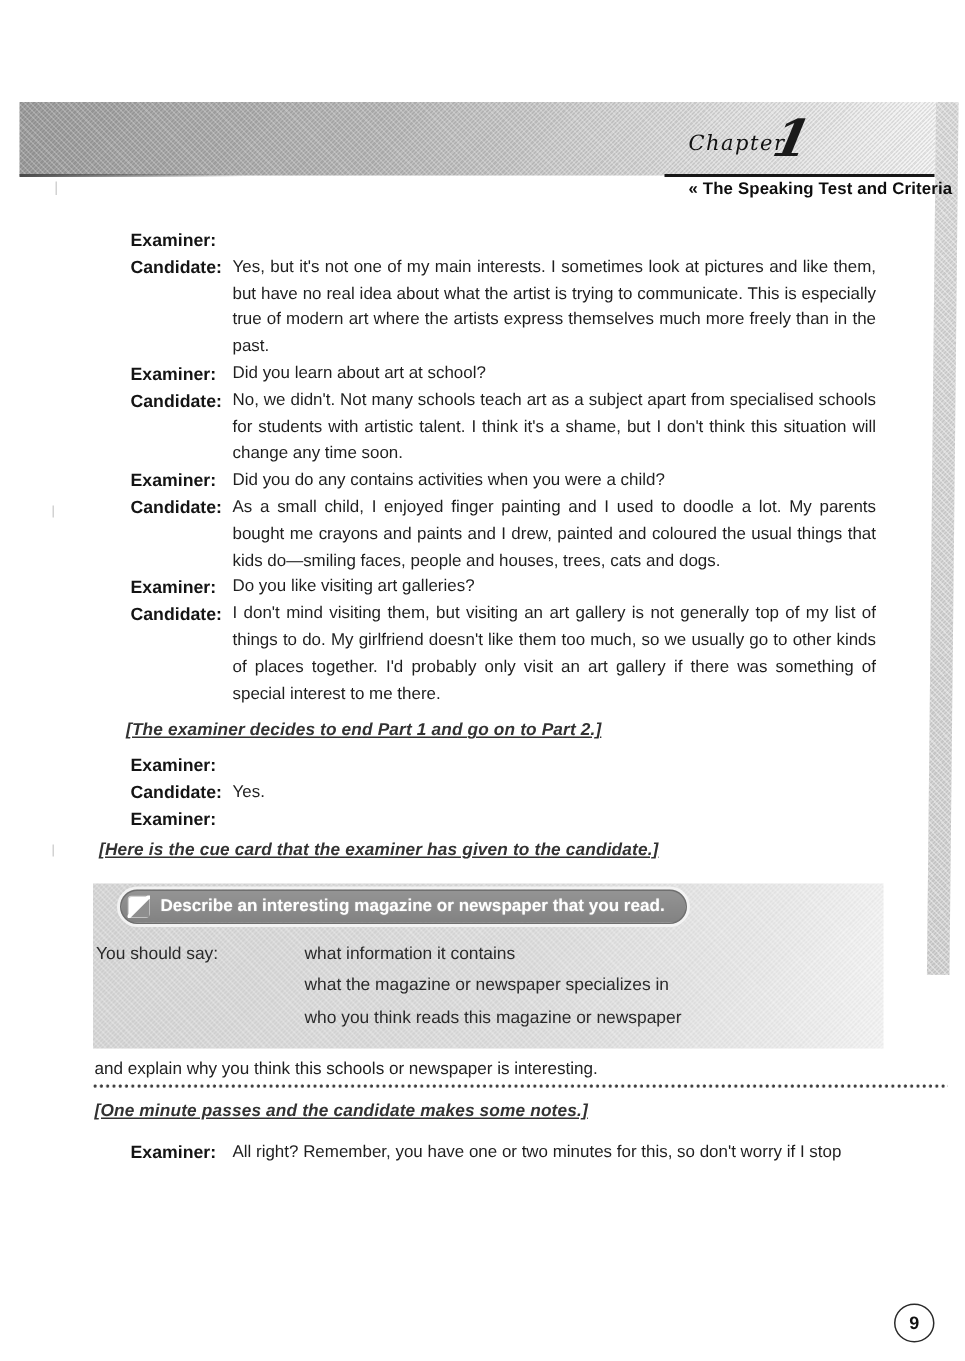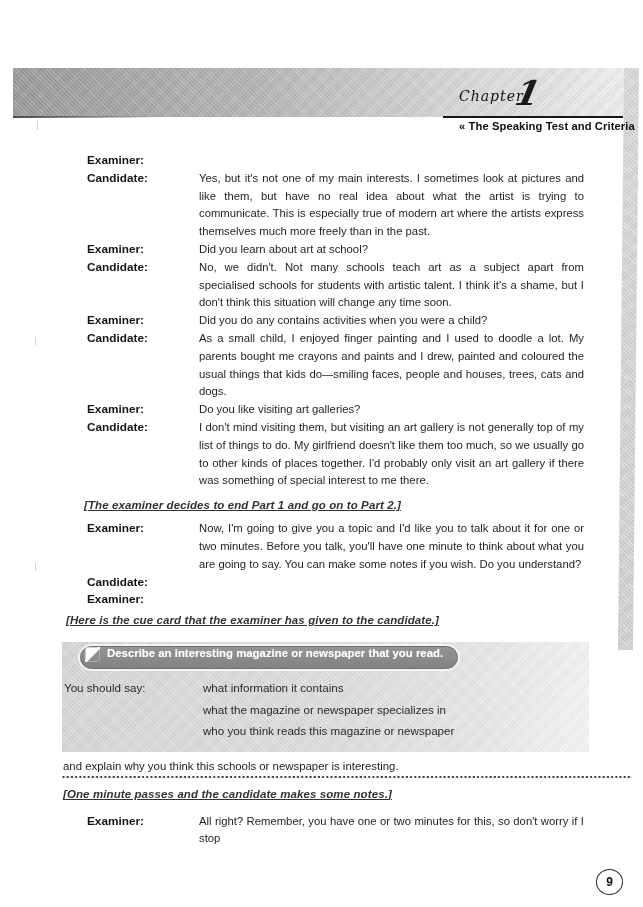--- a/index.html
+++ b/index.html
@@ -50,21 +50,21 @@
       repeating-linear-gradient(45deg, rgba(255,255,255,.35) 0 1px, rgba(0,0,0,0) 1px 3px),
       repeating-linear-gradient(-45deg, rgba(0,0,0,.07) 0 1px, rgba(0,0,0,0) 1px 2px),
       linear-gradient(#d9d9d9, #d2d2d2);
     transform:rotate(.6deg);
   }
   .artifact { position:absolute; background:#bfbfbf; opacity:.7; }
 
   
   .flow { position:absolute; left:0; top:152px; width:643px; }
   .dialogue { margin-left:87px; width:497px; }
-  .turn { display:flex;gap:44px; }
+  .turn { display:flex; }
   .speaker {
     flex:0 0 68px; font-weight:bold; font-size:11.8px; line-height:17.8px;
     color:#141414; white-space:nowrap;
   }
   .utterance {
     flex:1; font-size:11.3px; line-height:17.8px; text-align:justify; color:#1f1f1f;
   }
   .stage {
     font-size:11.5px; font-weight:bold; font-style:italic; color:#323232;
     letter-spacing:.1px;
@@ -77,21 +77,21 @@
   
   .cue-card {
     position:relative; margin:16px 0 0 62px; width:527px;
     padding:4px 0 10px 0;
     background:
       repeating-linear-gradient(45deg, rgba(255,255,255,.25) 0 1px, rgba(0,0,0,0) 1px 3px),
       repeating-linear-gradient(-45deg, rgba(0,0,0,.05) 0 1px, rgba(0,0,0,0) 1px 2px),
       linear-gradient(97deg, #d7d7d7, #dedede 55%, #e9e9e9 82%, #f5f5f5);
   }
   .cue-pill {
-    display:inline-flex; gap:7px;
+    display:inline-flex; align-items:center; gap:7px;
     margin-left:18px; height:23px; padding:0 14px 0 4px;
     background:linear-gradient(#949494, #828282);
     border:1px solid #6f6f6f; border-radius:12px;
     box-shadow:0 0 0 2px rgba(245,245,245,.9);
   }
   .cue-pill-icon { width:15px; height:15px; flex:0 0 15px; display:block; }
   .cue-pill-title {
     font-size:11.4px; font-weight:bold; color:#ffffff; white-space:nowrap;
     text-shadow:0 0 1px rgba(255,255,255,.45);
   }
@@ -166,24 +166,24 @@
         <div class="speaker">Candidate:</div>
         <div class="utterance">I don't mind visiting them, but visiting an art gallery is not generally top of my list of things to do. My girlfriend doesn't like them too much, so we usually go to other kinds of places together. I'd probably only visit an art gallery if there was something of special interest to me there.</div>
       </div>
     </div>
 
     <div class="stage s1">[The examiner decides to end Part 1 and go on to Part 2.]</div>
 
     <div class="dialogue">
       <div class="turn">
         <div class="speaker">Examiner:</div>
-        <div class="utterance">Now, I'm going to give you a topic and I'd like you to talk about it for one or two minutes. Before you talk, you'll have one minute to think about what you are going to say. You can make some notes if you wish. Do you understand?</div>
-      </div>
-      <div class="turn">
-        <div class="speaker">Candidate:</div>
+      </div>
+      <div class="turn">
+        <div class="speaker">Candidate:</div>
+        <div class="utterance">Yes.</div>
       </div>
       <div class="turn">
         <div class="speaker">Examiner:</div>
       </div>
     </div>
 
     <div class="stage s2">[Here is the cue card that the examiner has given to the candidate.]</div>
 
     <div class="cue-card">
       <div class="cue-pill">

